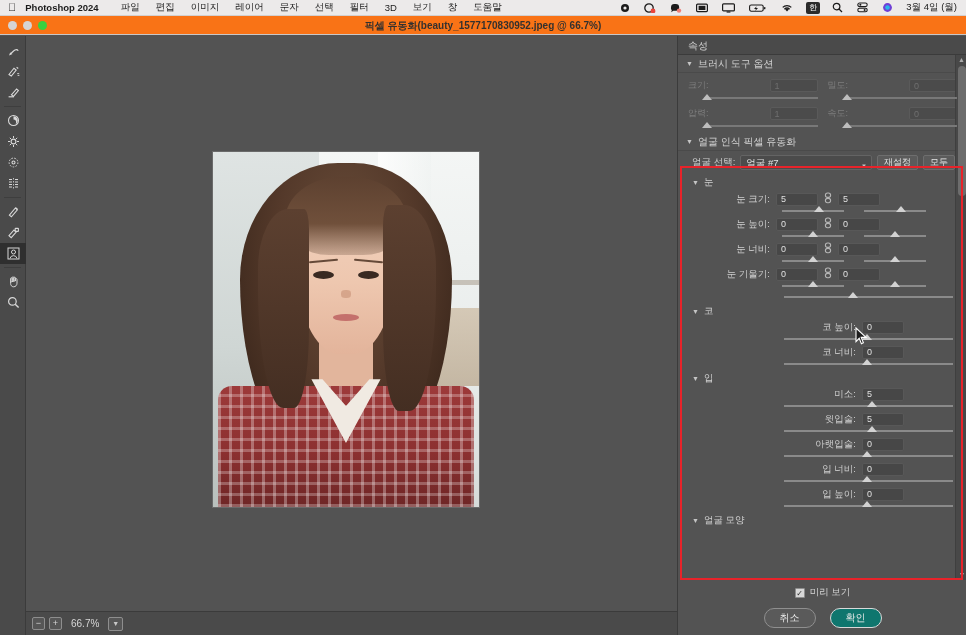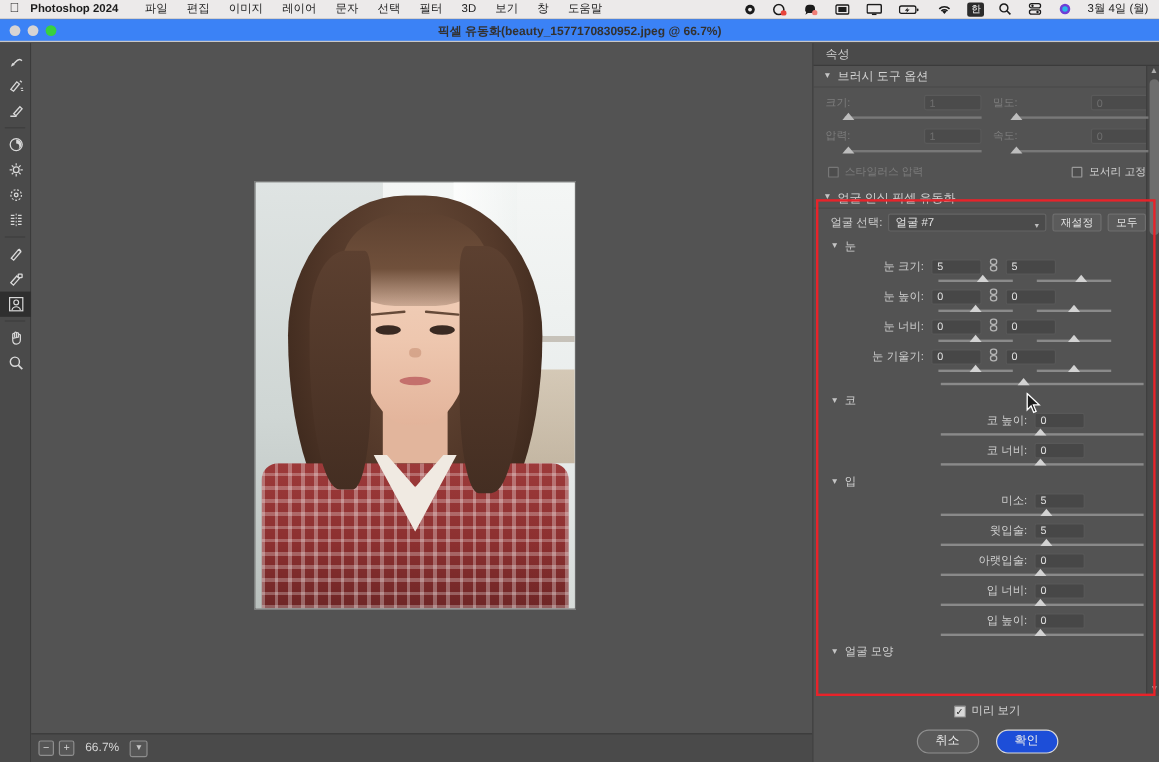--- a/index.html
+++ b/index.html
@@ -28,21 +28,21 @@
   .mb-kr {
     background: #2b2b2b; color: #fff; font-size: 8px;
     border-radius: 2px; padding: 1px 3px; margin: 0 5px;
     line-height: 10px;
   }
   .mb-clock { font-size: 9.5px; padding-left: 6px; padding-right: 4px; white-space: nowrap; }
 
   
   .titlebar {
     position: absolute; top: 16px; left: 0; width: 966px; height: 19px;
-    background: #3b82f6;
+    background: #f97316;
     border-bottom: 1px solid #c9c7c7;
   }
   .traffic { position: absolute; left: 8px; top: 5px; display: flex; gap: 6px; }
   .dot { width: 9px; height: 9px; border-radius: 50%; }
   .dot.red { background: #d6d4d4; }
   .dot.yellow { background: #d6d4d4; }
   .dot.green { background: #38d13f; }
   .doc-title {
     position: absolute; left: 0; right: 0; top: 3px;
     text-align: center; font-size: 10px; font-weight: bold; color: #33312f;
@@ -313,21 +313,21 @@
     width: 10px; height: 10px; background: #d8d8d8; border: 1px solid #8e8e8e;
     border-radius: 1px; color: #2b2b2b; font-size: 8px; line-height: 9px; text-align: center;
   }
   .prev-lbl { font-size: 9.5px; color: #d8d8d8; }
   .btn-row { display: flex; justify-content: center; gap: 14px; padding-top: 9px; }
   .rbtn {
     width: 52px; height: 20px; border-radius: 10px;
     background: #5a5a5a; border: 1px solid #8f8f8f;
     color: #ececec; font-size: 10px; line-height: 18px; text-align: center;
   }
-  .rbtn.primary { border-color: #d9d9d9; background: #1d4ed8; }
+  .rbtn.primary { border-color: #d9d9d9; background: #0f766e; }
 
   
   .cursor { position: absolute; z-index: 40; pointer-events: none; }
 </style>
 </head>
 <body>
 
 <div class="app">
 
   <div class="menubar">
@@ -599,30 +599,20 @@
               <span class="bp-label">속도:</span>
               <span class="bp-input">0</span>
             </div>
             <div class="bp-track">
               <div class="rail"></div>
               <div class="knob"></div>
             </div>
           </div>
         </div>
 
-        <div class="chk-row">
-          <div class="chk dim">
-            <span class="box"></span>
-            <span>스타일러스 압력</span>
-          </div>
-          <div class="chk on">
-            <span class="box"></span>
-            <span>모서리 고정</span>
-          </div>
-        </div>
 
         <div class="section-header">
           <span class="tri">▼</span>
           <span>얼굴 인식 픽셀 유동화</span>
         </div>
 
         <div class="face-row">
           <span class="face-label">얼굴 선택:</span>
           <div class="face-select">
             <span>얼굴 #7</span>

